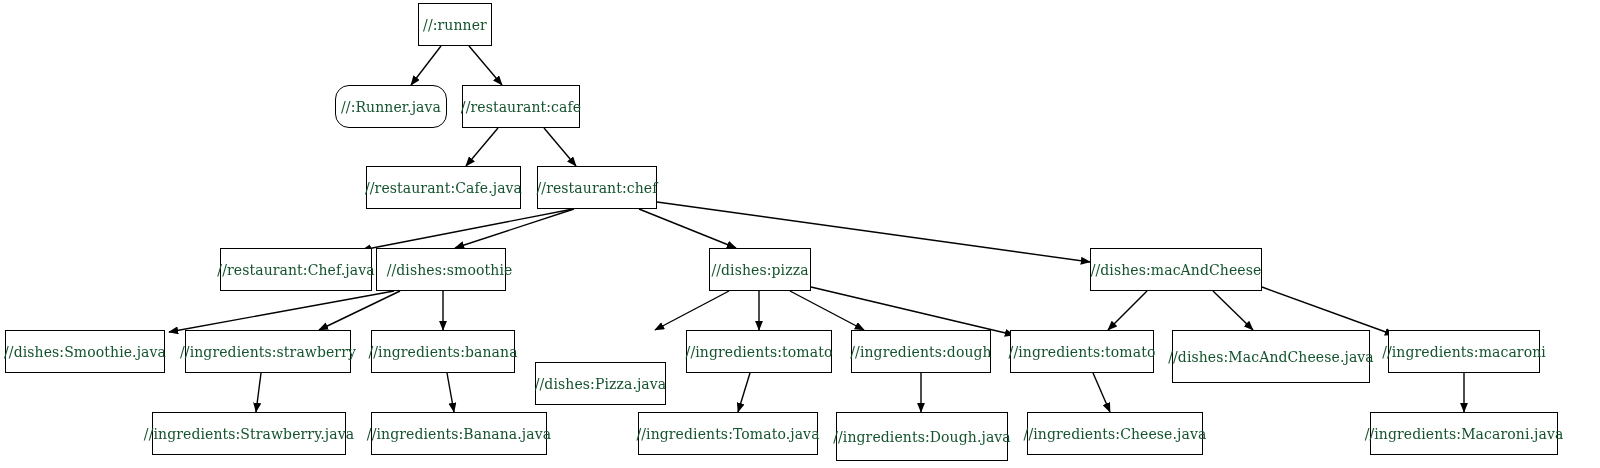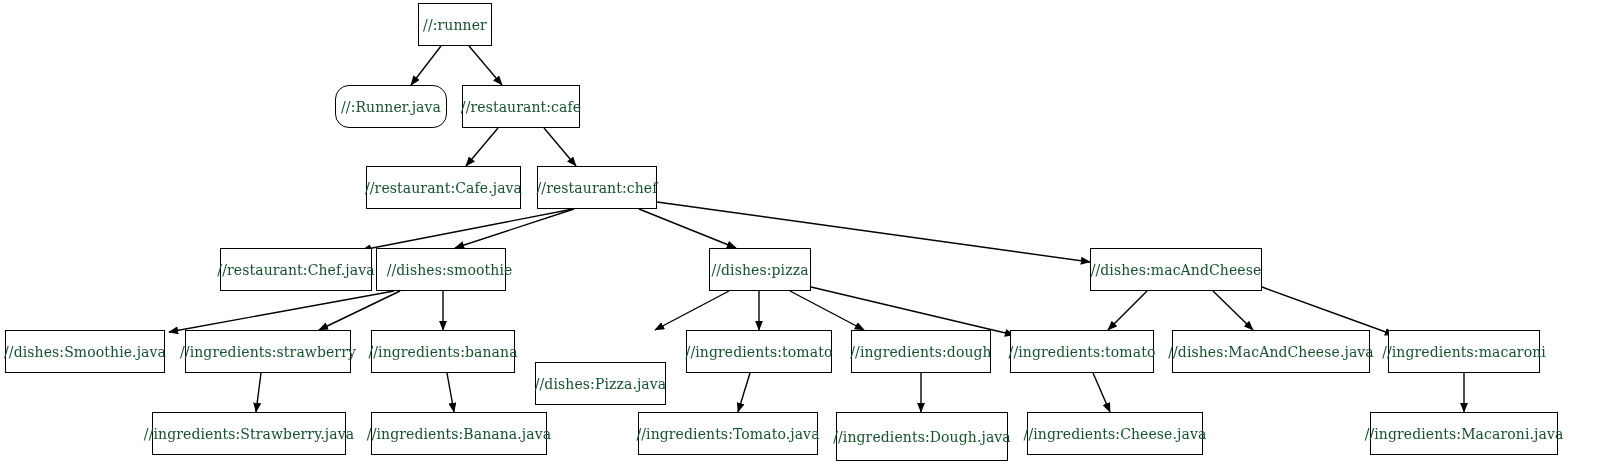--- a/index.html
+++ b/index.html
@@ -121,21 +121,21 @@
       </div>
       <div class="graph-node" style="left: 686px; top: 330px; width: 146px; height: 43px; border-color: rgb(0, 0, 0); background: rgb(255, 255, 255);">
         <span class="node-label">//ingredients:tomato</span>
       </div>
       <div class="graph-node" style="left: 851px; top: 330px; width: 140px; height: 43px; border-color: rgb(0, 0, 0); background: rgb(255, 255, 255);">
         <span class="node-label">//ingredients:dough</span>
       </div>
       <div class="graph-node" style="left: 1010px; top: 330px; width: 144px; height: 43px; border-color: rgb(0, 0, 0); background: rgb(255, 255, 255);">
         <span class="node-label">//ingredients:tomato</span>
       </div>
-      <div class="graph-node" style="left: 1172px; top: 330px; width: 198px; height: 43px; border-color: rgb(0, 0, 0); background: rgb(255, 255, 255); text-align: center;">
+      <div class="graph-node" style="left: 1172px; top: 330px; width: 198px; height: 53px; border-color: rgb(0, 0, 0); background: rgb(255, 255, 255); text-align: center;">
         <span class="node-label">//dishes:MacAndCheese.java</span>
       </div>
       <div class="graph-node" style="left: 1388px; top: 330px; width: 152px; height: 43px; border-color: rgb(0, 0, 0); background: rgb(255, 255, 255);">
         <span class="node-label">//ingredients:macaroni</span>
       </div>
       <div class="graph-node" style="left: 152px; top: 412px; width: 194px; height: 43px; border-color: rgb(0, 0, 0); background: rgb(255, 255, 255);">
         <span class="node-label">//ingredients:Strawberry.java</span>
       </div>
       <div class="graph-node" style="left: 371px; top: 412px; width: 176px; height: 43px; border-color: rgb(0, 0, 0); background: rgb(255, 255, 255);">
         <span class="node-label">//ingredients:Banana.java</span>

